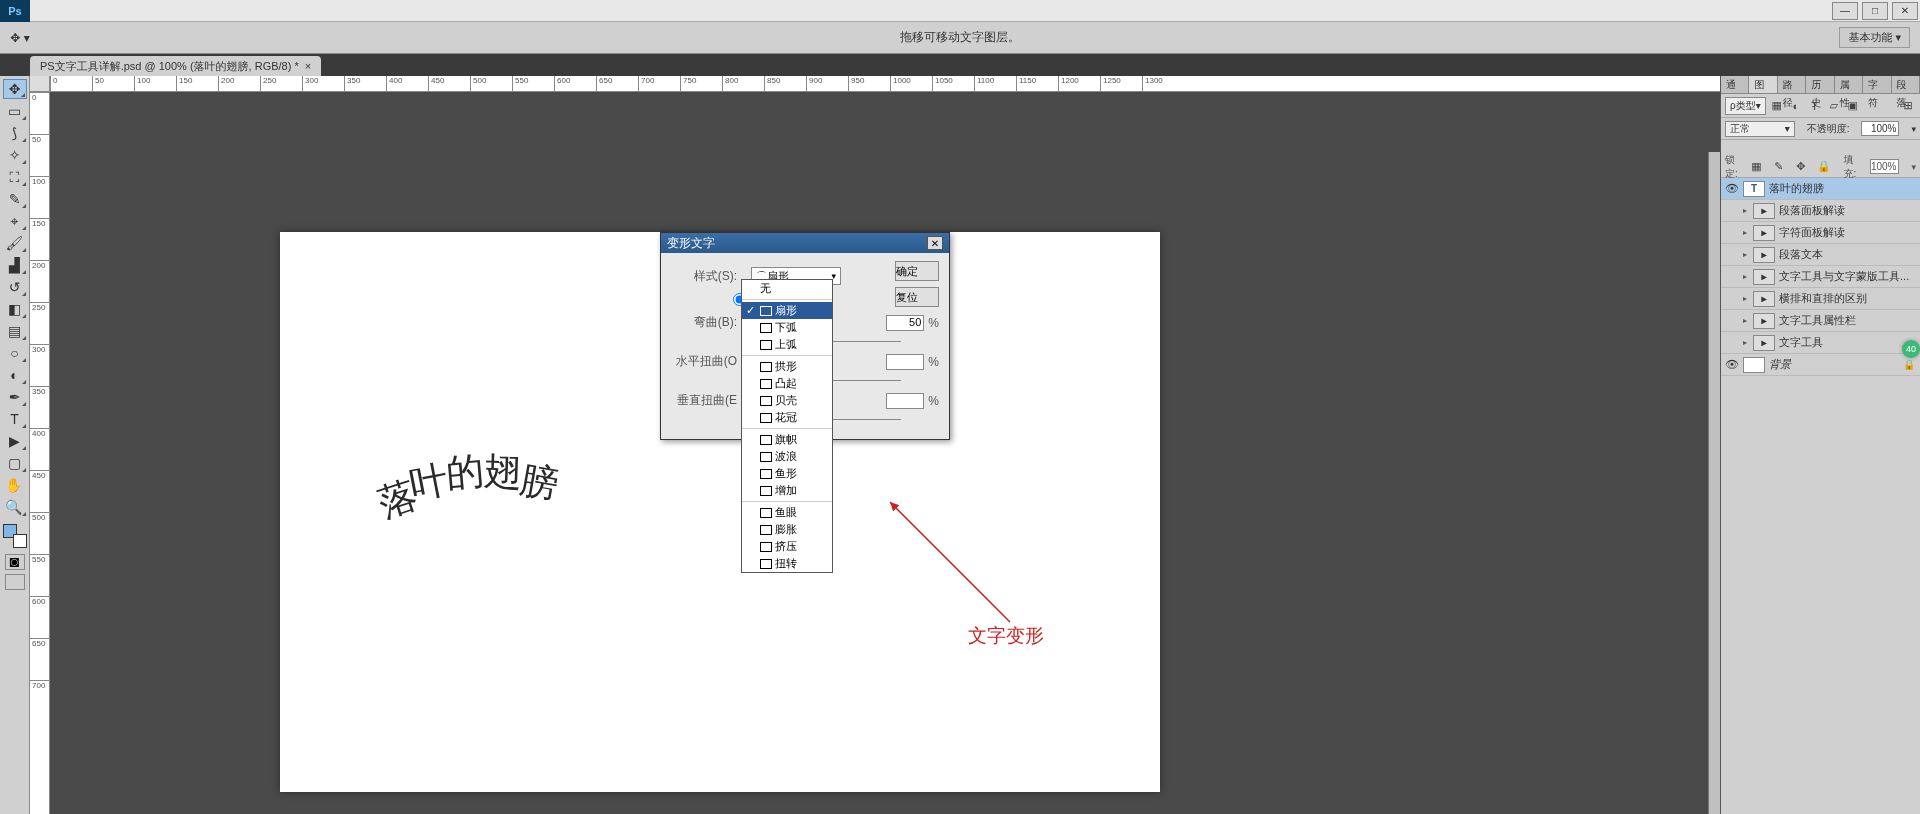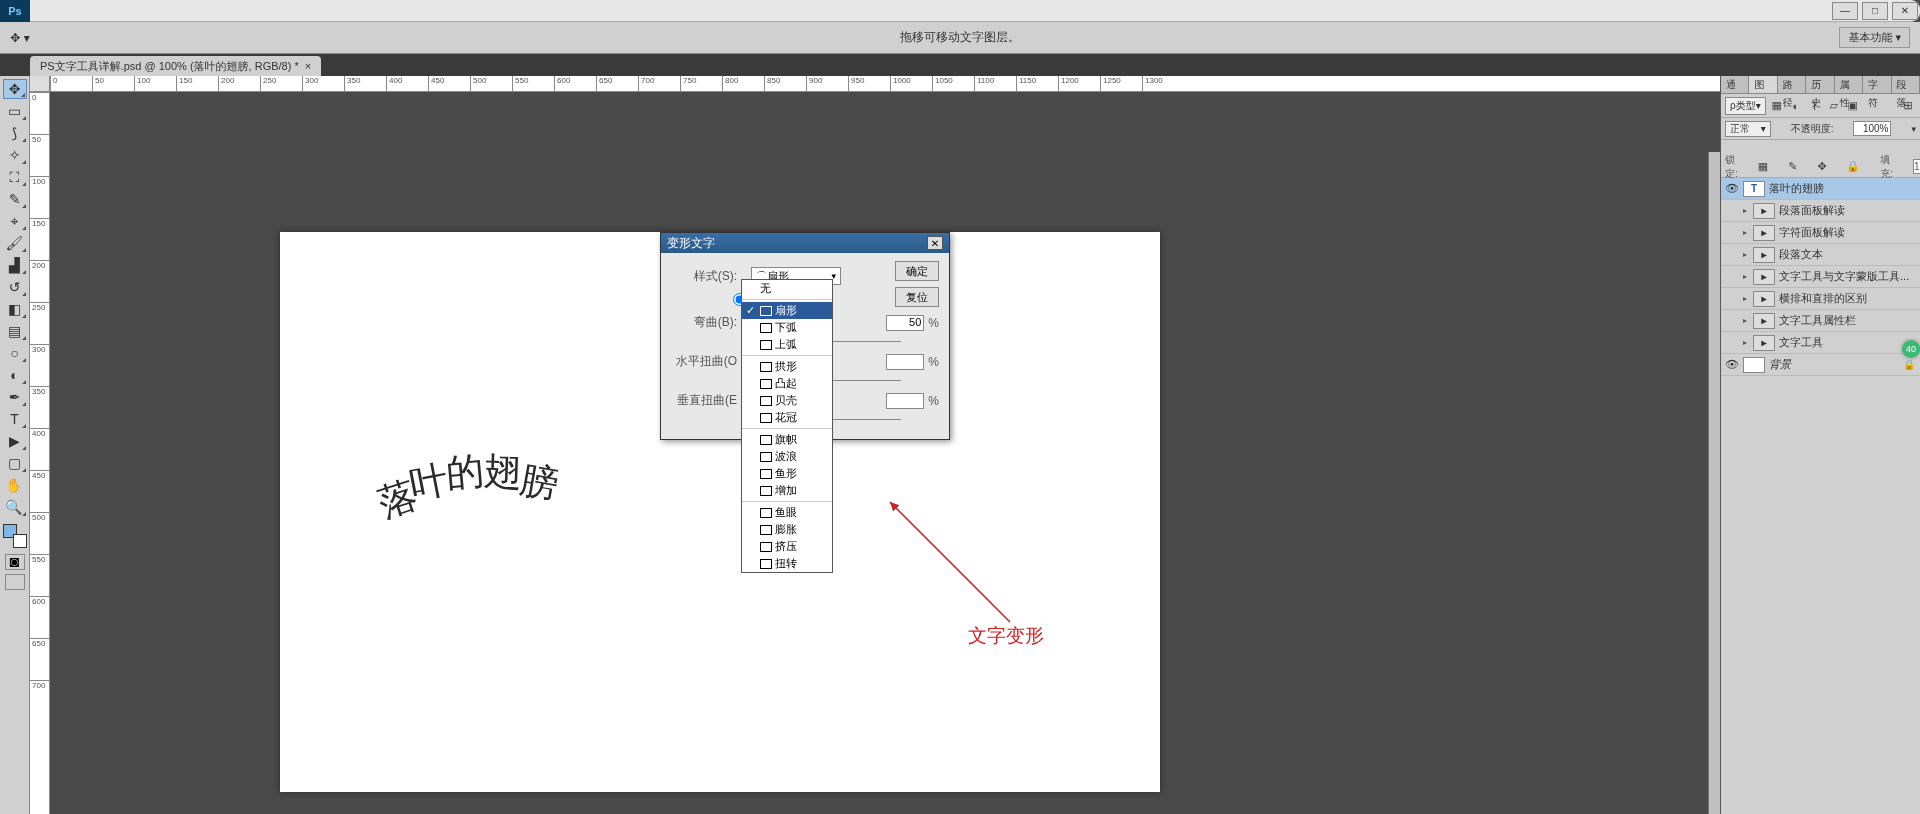--- a/index.html
+++ b/index.html
@@ -1,19 +1,19 @@
 <!DOCTYPE html>
 <html><head>
 <meta charset="utf-8">
 <style>
 * { margin: 0; padding: 0; box-sizing: border-box; font-family: "Microsoft YaHei", sans-serif; user-select: none; }
 body { width: 1920px; height: 814px; background: #4a4a4a; overflow: hidden; position: relative; }
 
 
-.menubar { height: 22px; background: #e8e8e8; border-bottom: 1px solid #aaa; display: flex; align-items: center; font-size: 12px; color: #333; border-radius: 9px; }
+.menubar { height: 22px; background: #e8e8e8; border-bottom: 1px solid #aaa; display: flex; align-items: center; font-size: 12px; color: #333; }
 .ps-logo { width: 30px; height: 22px; background: #0a3a5c; display: flex; align-items: center; justify-content: center; color: #7dc8ff; font-weight: bold; font-size: 11px; }
 .menubar-item { padding: 0 8px; height: 22px; line-height: 22px; cursor: default; }
 .window-controls { margin-left: auto; display: flex; }
 .window-btn { width: 26px; height: 18px; border: 1px solid #888; background: #ddd; margin: 1px 2px; display: flex; align-items: center; justify-content: center; font-size: 10px; }
 
 
 .optionsbar { height: 32px; background: #d0d0d0; border-bottom: 1px solid #888; display: flex; align-items: center; font-size: 12px; color: #333; position: relative; }
 .tool-preset { width: 40px; height: 28px; display: flex; align-items: center; justify-content: center; }
 .opt-text { position: absolute; left: 50%; transform: translateX(-50%); }
 .workspace-sel { margin-left: auto; padding: 2px 8px; border: 1px solid #999; background: #ccc; margin-right: 10px; font-size: 11px; }
@@ -65,39 +65,39 @@
 .dlg-label { width: 80px; text-align: right; padding-right: 14px; color: #555; }
 .dlg-select { width: 90px; height: 18px; border: 1px solid #888; background: #fff; font-size: 11px; padding-left: 4px; display: flex; align-items: center; }
 .dlg-select::after { content: "▾"; margin-left: auto; padding-right: 4px; font-size: 9px; }
 .dlg-radio { margin: 0 4px 0 12px; }
 .dlg-num { width: 38px; height: 16px; border: 1px solid #888; background: #fff; font-size: 11px; text-align: right; padding-right: 2px; margin-left: auto; }
 .dlg-pct { margin-left: 4px; color: #555; }
 .dlg-slider { width: 150px; height: 10px; margin-left: 80px; position: relative; }
 .dlg-slider::before { content: ""; position: absolute; top: 4px; left: 0; right: 0; height: 1px; background: #888; }
 .dlg-slider::after { content: ""; position: absolute; top: 0; left: 50%; width: 8px; height: 10px; background: #ccc; border: 1px solid #666; transform: translateX(-50%); }
 .dlg-btns { position: absolute; right: 10px; top: 8px; display: flex; flex-direction: column; gap: 6px; }
-.dlg-btn { width: 44px; height: 20px; border: 1px solid #888; background: #e0e0e0; font-size: 11px; text-align: center; line-height: 18px; }
+.dlg-btn { width: 44px; height: 20px; border: 1px solid #888; background: #e0e0e0; font-size: 11px; text-align: left; line-height: 18px; }
 
 
 .dropdown { position: absolute; top: 26px; left: 80px; width: 92px; background: #fff; border: 1px solid #555; font-size: 11px; z-index: 60; }
 .dd-item { padding: 1px 6px 1px 18px; position: relative; display: flex; align-items: center; }
 .dd-item.sel { background: #2a5a9a; color: #fff; }
 .dd-item.sel::before { content: "✓"; position: absolute; left: 4px; }
 .dd-sep { height: 0; border-top: 1px solid #ccc; margin: 2px 0; }
 .dd-icon { width: 12px; height: 10px; margin-right: 3px; display: inline-block; border: 1px solid currentColor; font-size: 7px; text-align: center; }
 
 
 .panels { width: 200px; background: #d0d0d0; border-left: 1px solid #555; display: flex; flex-direction: column; font-size: 11px; color: #333; }
 .panel-tabs { display: flex; height: 18px; background: #aaa; border-bottom: 1px solid #888; }
 .ptab { padding: 0 5px; border-right: 1px solid #888; background: #c0c0c0; font-size: 10px; line-height: 18px; }
 .ptab.active { background: #d8d8d8; }
 .panel-toolbar { display: flex; align-items: center; height: 24px; padding: 2px 4px; gap: 3px; border-bottom: 1px solid #aaa; }
 .ptb-sel { height: 18px; border: 1px solid #888; background: #eee; padding: 0 4px; font-size: 10px; display: flex; align-items: center; }
 .ptb-icon { width: 16px; height: 16px; display: flex; align-items: center; justify-content: center; font-size: 11px; color: #444; }
-.panel-row { display: flex; align-items: center; height: 22px; padding: 2px 4px; gap: 20px; border-bottom: 1px solid #aaa; font-size: 10px; }
+.panel-row { display: flex; align-items: center; height: 22px; padding: 2px 4px; gap: 12px; border-bottom: 1px solid #aaa; font-size: 10px; }
 .panel-row .sel { height: 16px; border: 1px solid #888; background: #eee; padding: 0 4px; flex: 1; display: flex; align-items: center; }
 .num-field { width: 38px; height: 15px; border: 1px solid #888; background: #fff; text-align: right; padding-right: 2px; font-size: 10px; display: flex; align-items: center; justify-content: flex-end; }
 .lock-row { font-size: 10px; color: #555; margin-top: 16px; }
 .layers { flex: 1; overflow: auto; background: #d0d0d0; }
 .layer { display: flex; align-items: center; height: 22px; border-bottom: 1px solid #bbb; padding: 0 4px; gap: 4px; }
 .layer.sel { background: #a8c8e8; }
 .eye { width: 14px; text-align: center; font-size: 11px; }
 .layer-thumb { width: 22px; height: 16px; background: #fff; border: 1px solid #888; display: flex; align-items: center; justify-content: center; font-size: 10px; font-weight: bold; }
 .layer-thumb.T { color: #2a5a9a; }
 .layer-thumb.folder { background: #ddd; }

